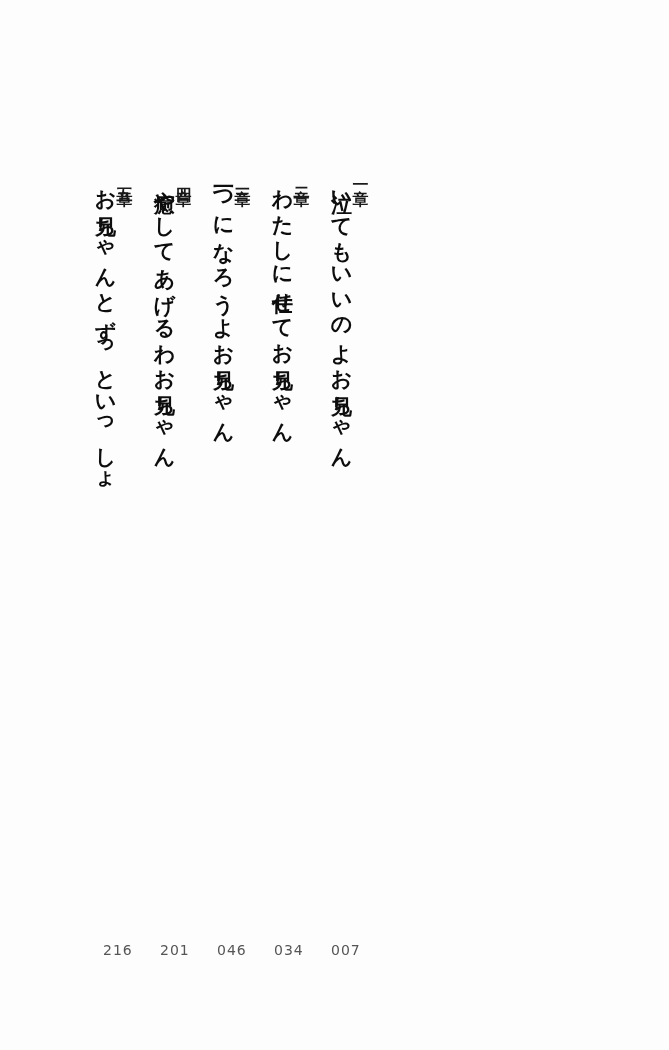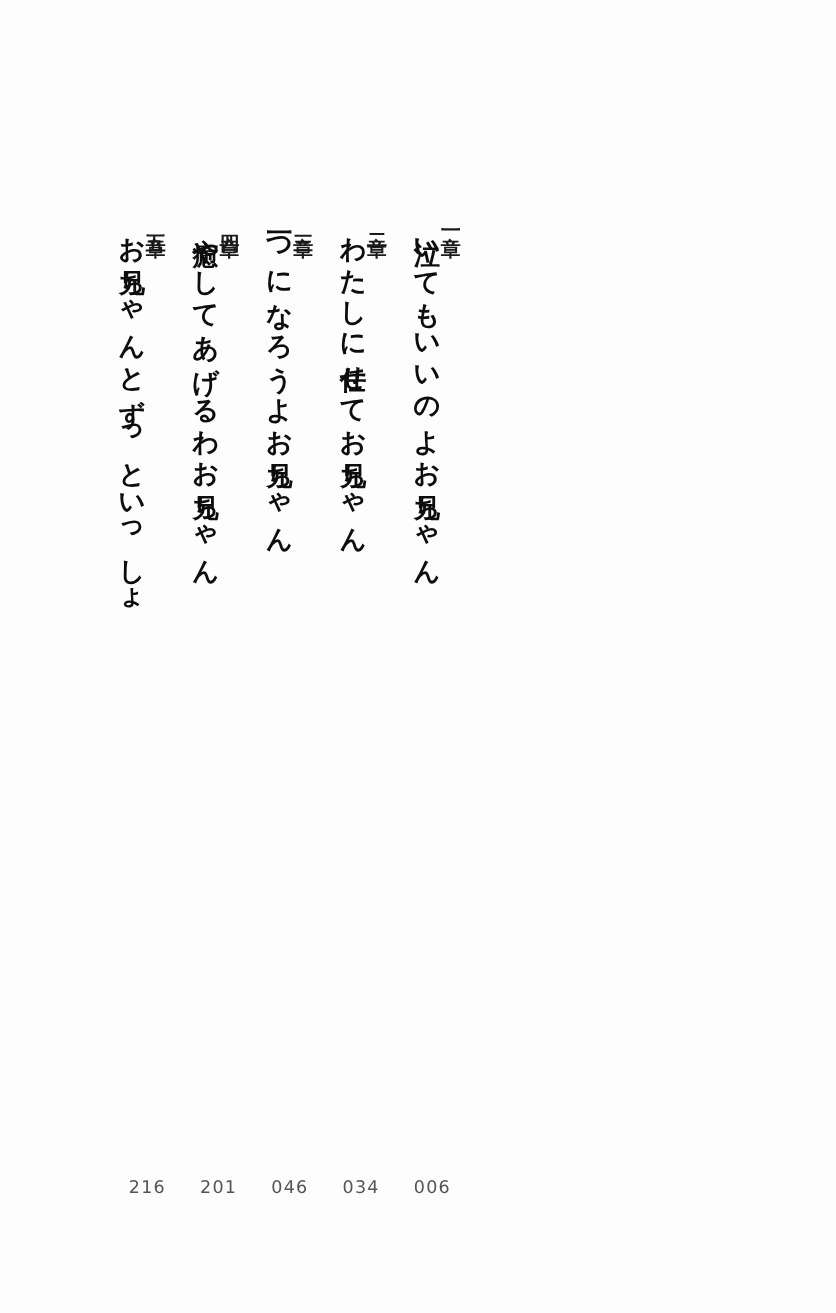--- a/index.html
+++ b/index.html
@@ -120,20 +120,20 @@
     </div>
 
     <div class="toc-entry">
       <span class="toc-num">五章</span>
       <span class="toc-title">お兄ちゃんとずっといっしょ</span>
     </div>
 
   </div>
 
   <div id="pagenums">
-    <span class="page-num">006</span>
+    <span class="page-num">007</span>
     <span class="page-num">034</span>
     <span class="page-num">046</span>
     <span class="page-num">201</span>
     <span class="page-num">216</span>
   </div>
 
 </div>
 
 </body></html>

